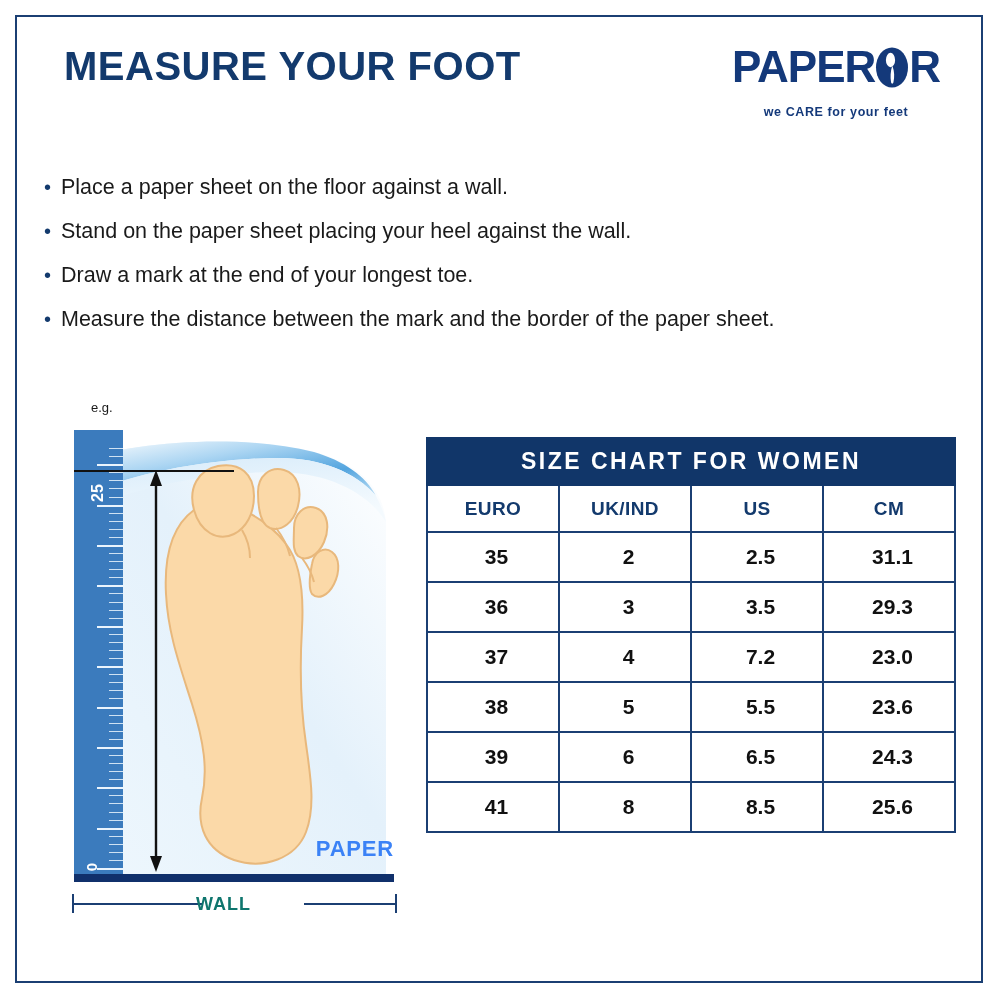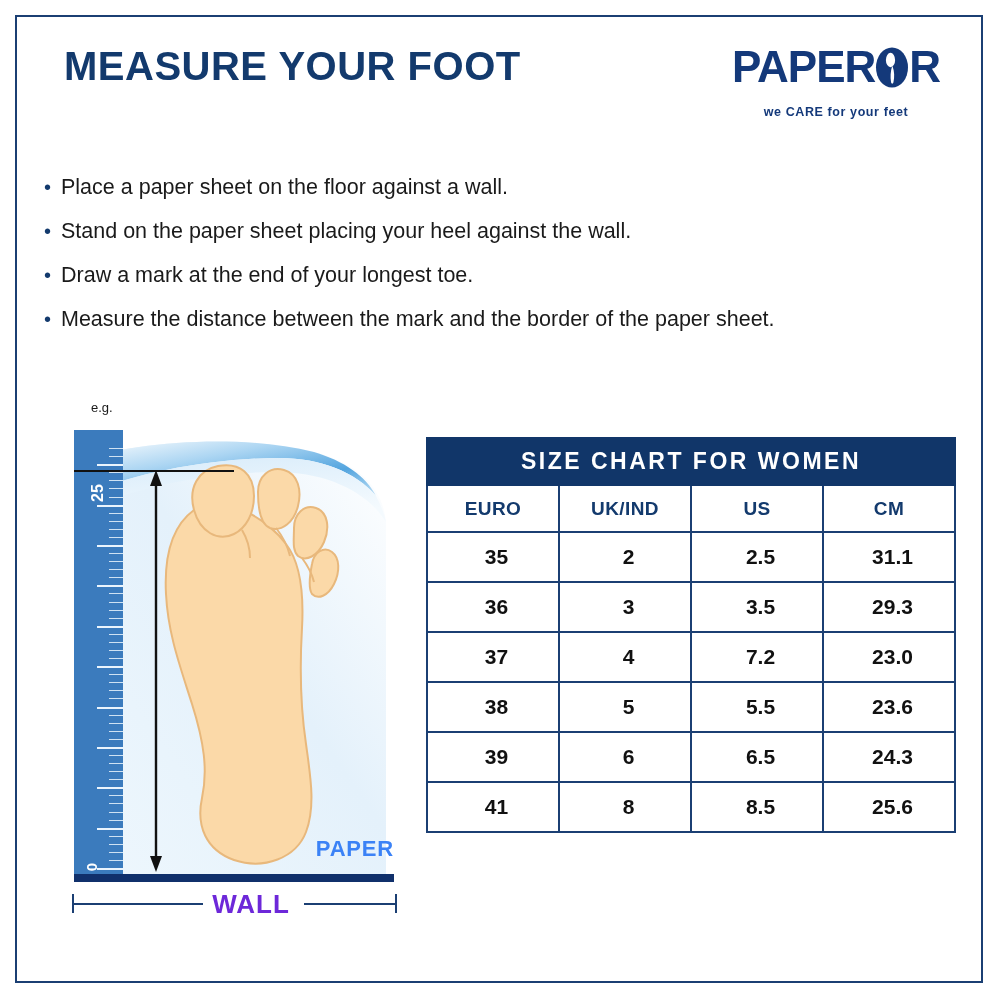--- a/index.html
+++ b/index.html
@@ -240,24 +240,23 @@
     height: 2px;
     background: #1b3f73;
   }
   #wall-dim .ln.l { left: 1px;  width: 130px; }
   #wall-dim .ln.r { right: 1px; width: 92px; }
   #wall-label {
     position: absolute;
     left: 124px;
     top: 0px;
     width: 110px;
-    text-align: center;
-    font-size: 26px;
-    font-weight: bold;
-    color: #6d28d9;
+    font-size: 18px;
+    font-weight: bold;
+    color: #0f766e;
     letter-spacing: 1px;
     line-height: 28px;
   }
 
   
   #size-table {
     position: absolute;
     left: 426px;
     top: 437px;
     width: 530px;

